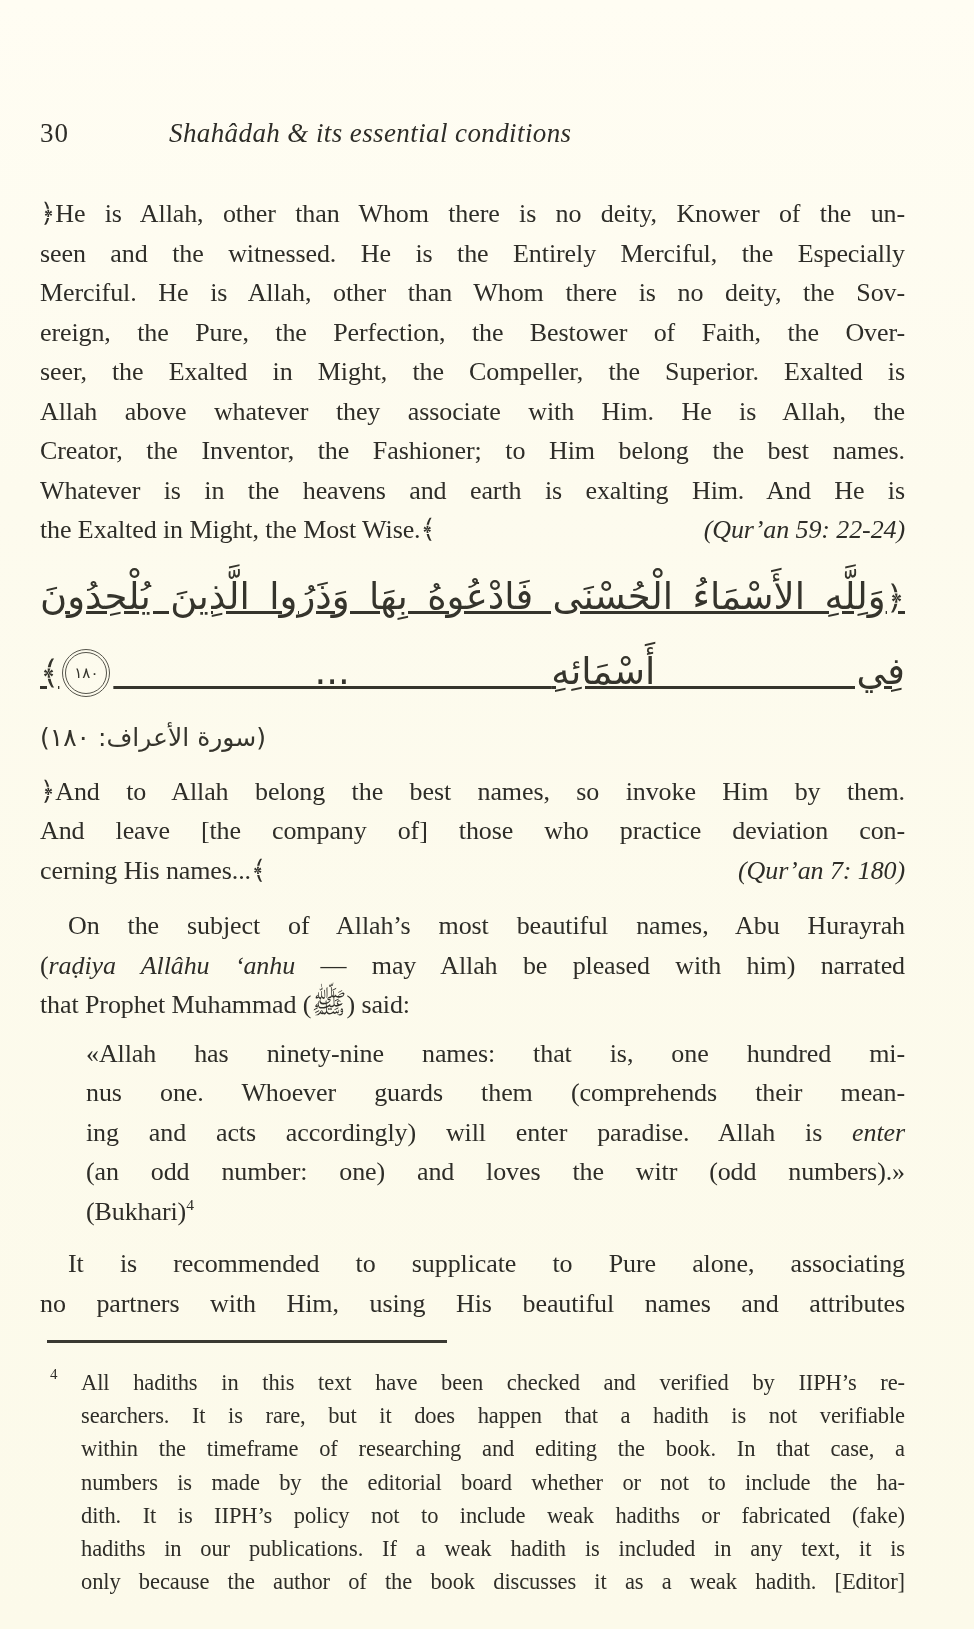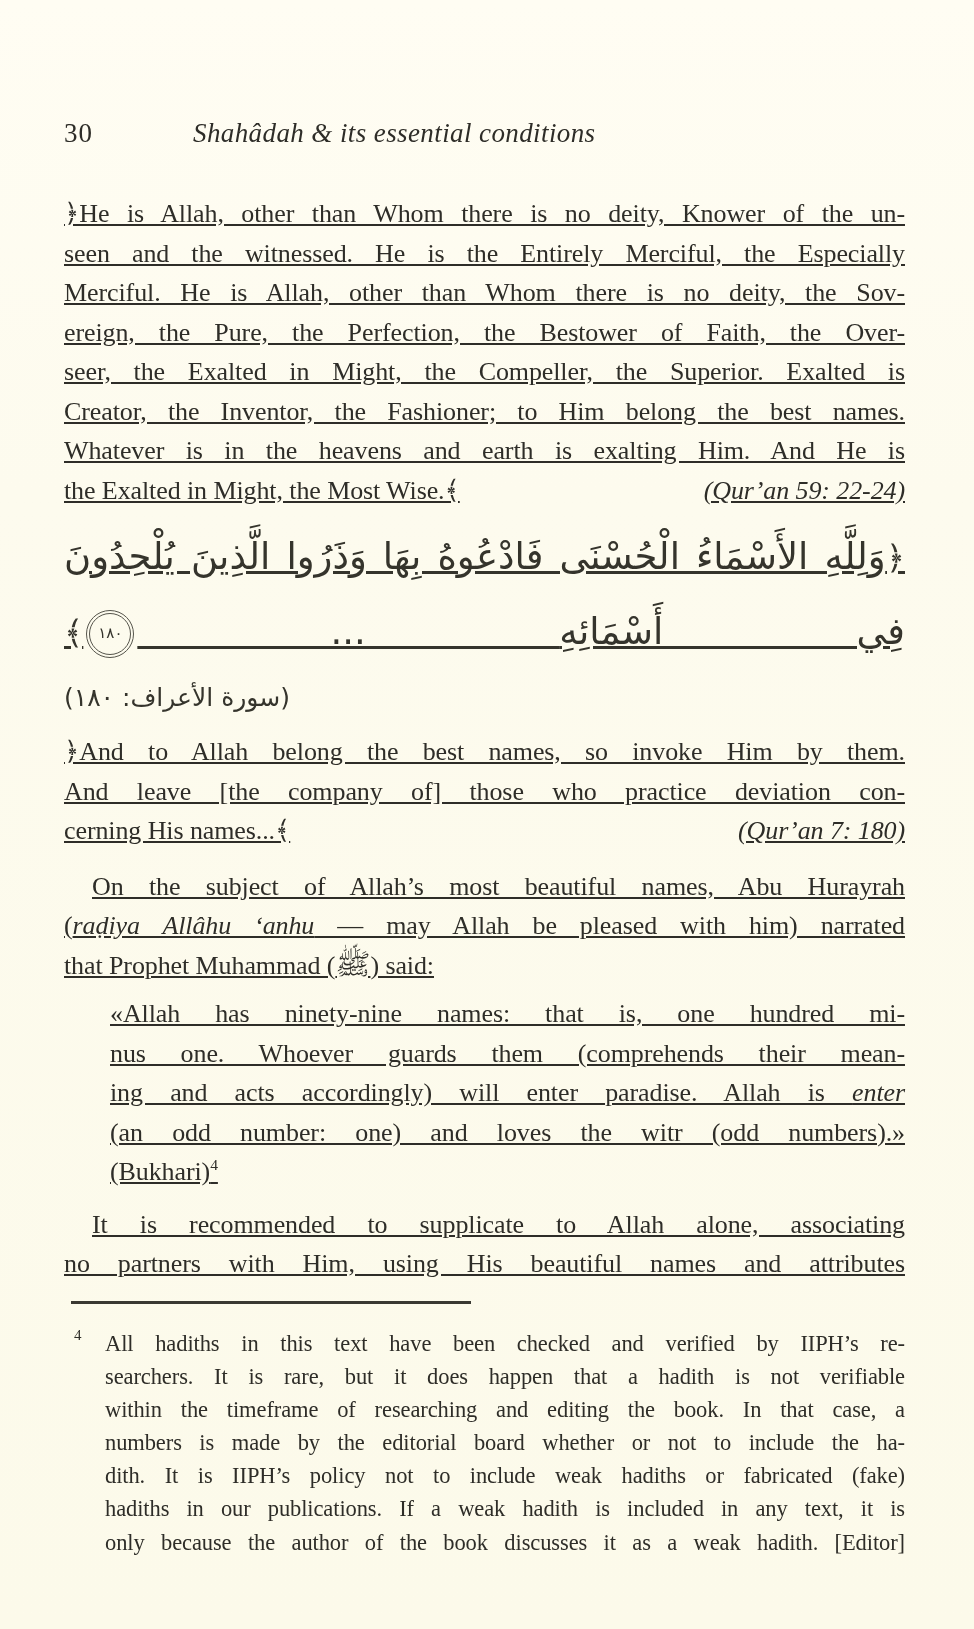--- a/index.html
+++ b/index.html
@@ -6,27 +6,27 @@
   .page{
     position:relative;
     width:974px;height:1629px;
     margin:0 auto;
     background:#fdfbee;
     background-image:linear-gradient(180deg,#fffdf3 0%,#fdfbee 30%,#fcfaea 100%);
     overflow:hidden;
     font-family:"Liberation Serif","DejaVu Serif",serif;
     color:#2e2d28;
   }
-  .margin{padding:116px 69px 0 64px;}
+  .margin{padding:116px 69px 0 40px;}
   
   .hdr{display:flex;align-items:baseline;font-size:27px;line-height:34px;}
   .hdr .num{letter-spacing:1px;}
   .hdr .title{font-style:italic;margin-left:100px;letter-spacing:.4px;}
   
-  .tblock{font-size:26px;text-decoration:underline;}
+  .tblock{font-size:26px;}
   .line{line-height:39.5px;height:39.5px;letter-spacing:-0.1px;}
   .j{text-align:justify;text-align-last:justify;}
   .ind{text-indent:28px;}
   .cite-line{display:flex;justify-content:space-between;align-items:baseline;gap:33px;}
   .cite{font-style:italic;}
   .it{font-style:italic;}
   .sup{vertical-align:super;font-size:0.6em;line-height:0;}
   .quote.first{margin-top:44px;}
   .quote.second{margin-top:16px;}
   .para.intro{margin-top:16px;}
@@ -69,20 +69,21 @@
       <span class="title">Shahâdah &amp; its essential conditions</span>
     </div>
 
     <div id="content-area">
         <div class="tblock quote first">
           <div class="line j"><span>﴿He is Allah, other than Whom there is no deity, Knower of the un-</span></div>
           <div class="line j"><span>seen and the witnessed. He is the Entirely Merciful, the Especially</span></div>
           <div class="line j"><span>Merciful. He is Allah, other than Whom there is no deity, the Sov-</span></div>
           <div class="line j"><span>ereign, the Pure, the Perfection, the Bestower of Faith, the Over-</span></div>
           <div class="line j"><span>seer, the Exalted in Might, the Compeller, the Superior. Exalted is</span></div>
+          <div class="line j"><span>Allah above whatever they associate with Him. He is Allah, the</span></div>
           <div class="line j"><span>Creator, the Inventor, the Fashioner; to Him belong the best names.</span></div>
           <div class="line j"><span>Whatever is in the heavens and earth is exalting Him. And He is</span></div>
           <div class="line cite-line">
             <span>the Exalted in Might, the Most Wise.﴾</span>
             <span class="cite">(Qur’an 59: 22-24)</span>
           </div>
         </div>
         <div class="arabic-line" dir="rtl"><span class="orn">﴿</span><span>وَلِلَّهِ الأَسْمَاءُ الْحُسْنَى فَادْعُوهُ بِهَا وَذَرُوا الَّذِينَ يُلْحِدُونَ فِي أَسْمَائِهِ</span><span> ... </span><span class="medallion">١٨٠</span><span class="orn">﴾</span></div>
         <div class="arabic-ref"><span dir="rtl">(سورة الأعراف: ١٨٠)</span></div>
         <div class="tblock quote second">
@@ -99,21 +100,21 @@
           <div class="line"><span>that Prophet Muhammad (</span><span class="honorific">ﷺ</span><span>) said:</span></div>
         </div>
         <div class="tblock hadith">
           <div class="line j"><span>«Allah has ninety-nine names: that is, one hundred mi-</span></div>
           <div class="line j"><span>nus one. Whoever guards them (comprehends their mean-</span></div>
           <div class="line j"><span>ing and acts accordingly) will enter paradise. Allah is </span><span class="it">enter</span></div>
           <div class="line j"><span>(an odd number: one) and loves the witr (odd numbers).»</span></div>
           <div class="line"><span>(Bukhari)</span><span class="sup">4</span></div>
         </div>
         <div class="tblock para closing">
-          <div class="line j ind"><span>It is recommended to supplicate to Allah alone, associating</span></div>
+          <div class="line j ind"><span>It is recommended to supplicate to Pure alone, associating</span></div>
           <div class="line j"><span>no partners with Him, using His beautiful names and attributes</span></div>
         </div>
       </div>
 
     <div class="fn-rule"></div>
 
     <div class="footnote">
       <span class="fn-marker">4</span>
       <div id="footnote-text">
           <div class="line j"><span>All hadiths in this text have been checked and verified by IIPH’s re-</span></div>

